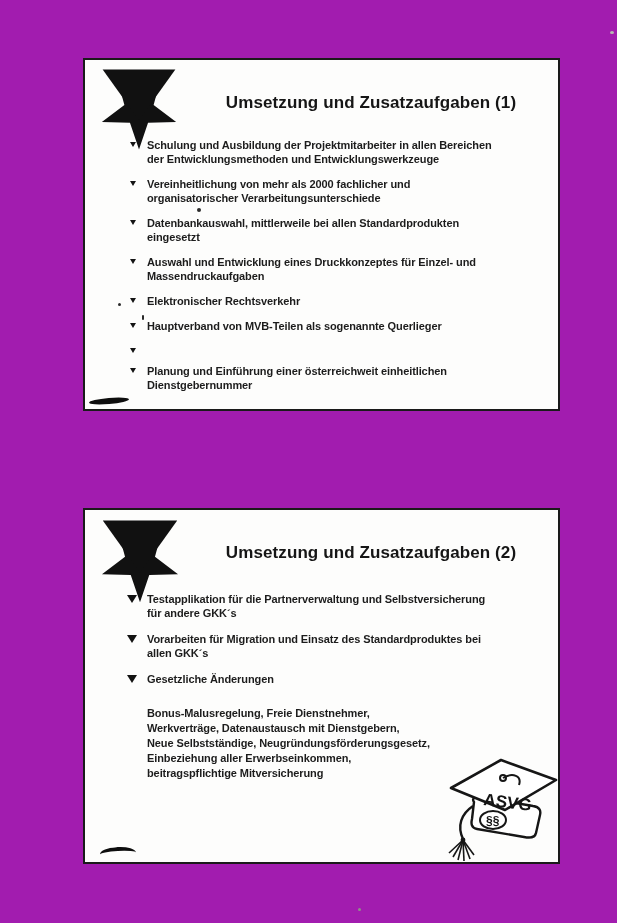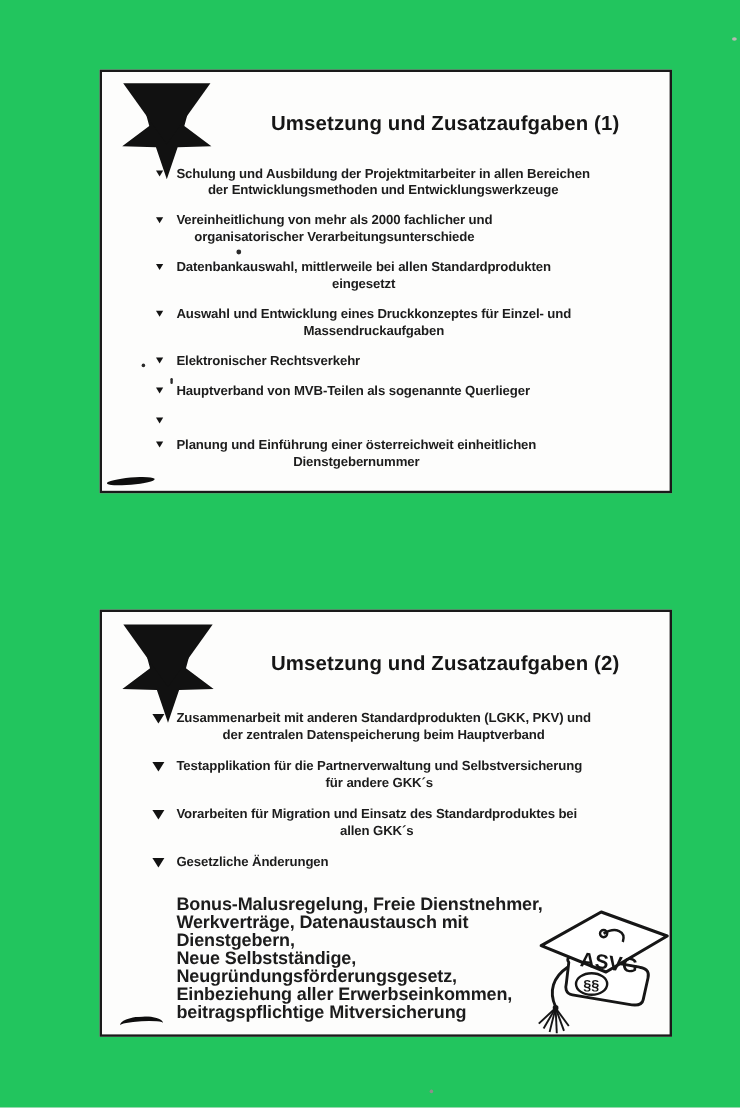--- a/index.html
+++ b/index.html
@@ -1,18 +1,18 @@
 <!DOCTYPE html>
 <html><head>
 <meta charset="utf-8">
 <style>
   html,body { margin:0; padding:0; background:#e8e8e6; }
   .page {
     position:relative; width:617px; height:923px; margin:0 auto;
-    background:#22c55e; overflow:hidden;
+    background:#a21caf; overflow:hidden;
     font-family:"Liberation Sans","DejaVu Sans",sans-serif;
     color:#1b1b1b;
   }
   .slide {
     position:absolute; left:83px; width:477px; box-sizing:border-box;
     border:2px solid #1a1a1a; background:#fdfdfc;
   }
   .slide1 { top:58px;  height:353px; }
   .slide2 { top:508px; height:356px;text-decoration:underline; }
 
@@ -25,38 +25,38 @@
     text-align:center; font-size:17px; font-weight:700;
     letter-spacing:0.1px; color:#161616;
   }
 
   .bullets {
     position:absolute; left:42px; right:16px; top:78px;
     display:flex; flex-direction:column; gap:11px;
   }
   .slide2 .bullets { top:82px; gap:12px; }
 
-  .bullet { display:flex; align-items:flex-start;text-align:center; }
+  .bullet { display:flex; align-items:flex-start; }
   .markercol { flex:0 0 20px; }
   .tri {
     display:block; width:0; height:0; margin-top:4px; margin-left:3px;
     border-left:3.5px solid transparent; border-right:3.5px solid transparent;
     border-top:5.5px solid #141414;
   }
   .slide2 .tri {
     margin-top:3px; margin-left:0;
     border-left:5.5px solid transparent; border-right:5.5px solid transparent;
     border-top:8.5px solid #121212;
   }
   .btext {
     font-size:11px; line-height:14px; font-weight:700;
     letter-spacing:-0.1px; white-space:pre-line; color:#1c1c1c;
   }
   .subnote {
-    margin:8px 0 0 20px; font-size:15px; line-height:15px;
+    margin:8px 0 0 20px; font-size:11px; line-height:15px;
     font-weight:700; letter-spacing:-0.1px; white-space:pre-line;
     max-width:320px; color:#1c1c1c;
   }
 
   .badge { position:absolute; left:358px; top:238px; width:122px; height:114px; }
 
   .swoosh1 {
     position:absolute; left:4px; top:338px; width:40px; height:6px;
     background:#0e0e0e; border-radius:50%; transform:rotate(-5deg);
   }
@@ -150,27 +150,20 @@
       <polygon points="50,102 38.8,69 4,68 31.9,47 23.5,16 50,34 76.5,16 68.1,47 96,68 61.2,69" fill="#111"></polygon>
       <polygon points="5,3 95,3 50,66" fill="#111"></polygon>
     </svg>
     <h1 class="title">Umsetzung und Zusatzaufgaben (2)</h1>
 
     <div class="bullets">
       <div class="bullet">
         <span class="markercol">
             <span class="tri"></span>
           </span>
-        <span class="btext">Zusammenarbeit mit anderen Standardprodukten (LGKK, PKV) und
-der zentralen Datenspeicherung beim Hauptverband</span>
-      </div>
-      <div class="bullet">
-        <span class="markercol">
-            <span class="tri"></span>
-          </span>
         <span class="btext">Testapplikation für die Partnerverwaltung und Selbstversicherung
 für andere GKK´s</span>
       </div>
       <div class="bullet">
         <span class="markercol">
             <span class="tri"></span>
           </span>
         <span class="btext">Vorarbeiten für Migration und Einsatz des Standardproduktes bei
 allen GKK´s</span>
       </div>

